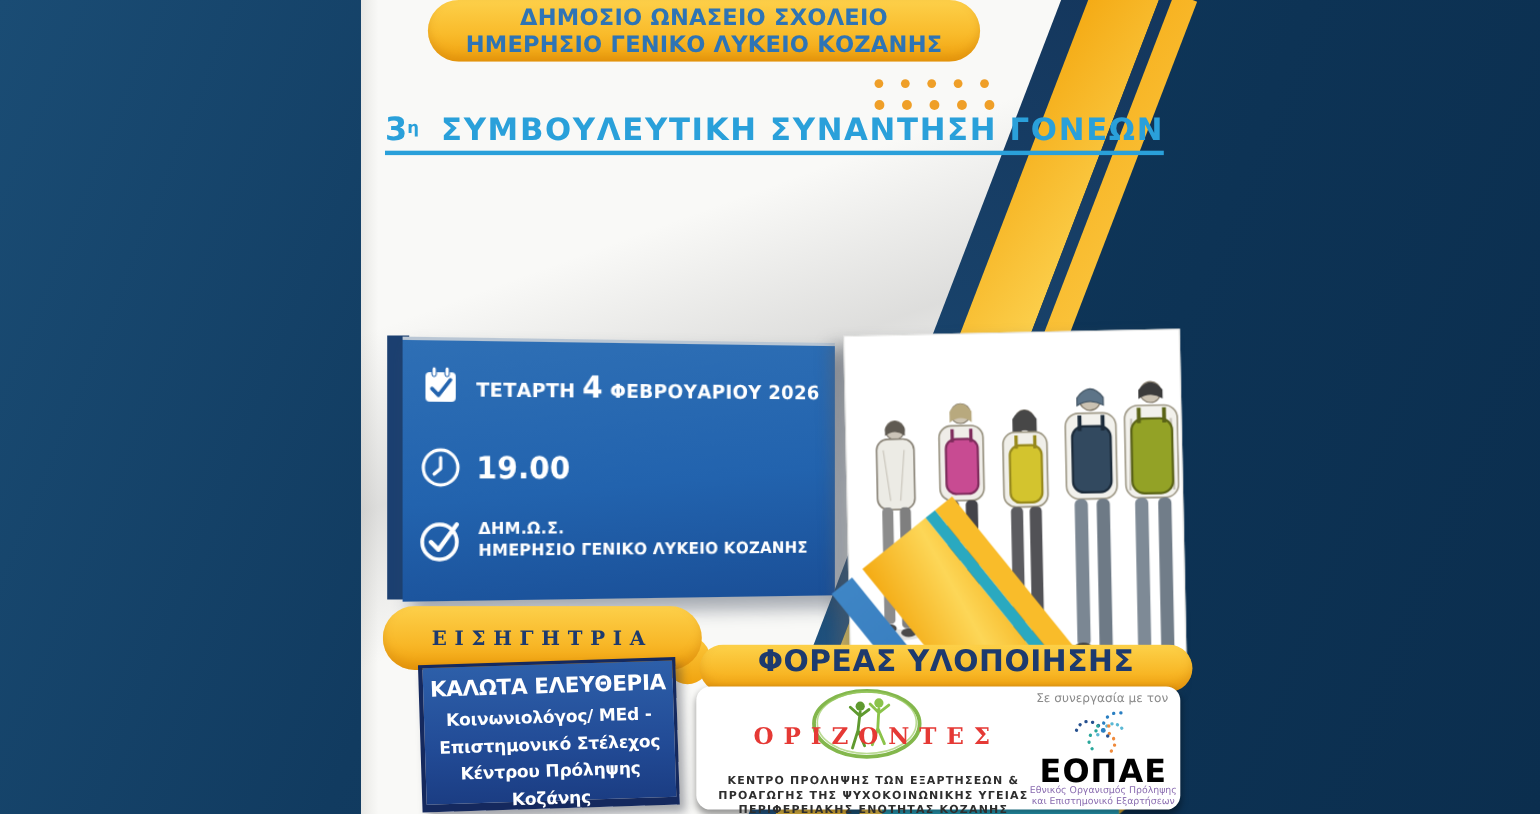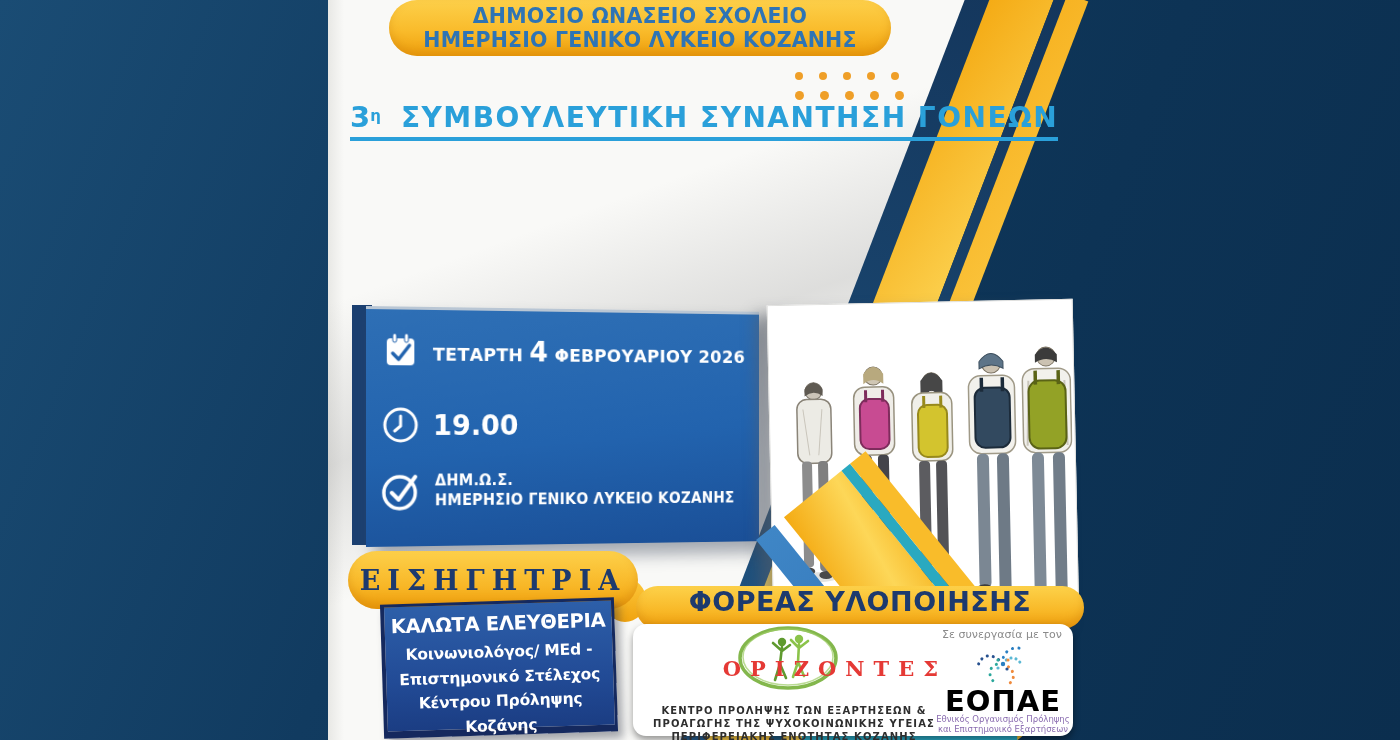--- a/index.html
+++ b/index.html
@@ -72,40 +72,40 @@
   
   .photo{position:absolute;left:770px;top:302px;width:304px;height:318px;background:#fff;z-index:3;
     transform:rotate(-1.2deg);border:1px solid #e0e0de;
     box-shadow:-12px 8px 14px rgba(90,95,105,.5);}
   
   .speaker-pill{position:absolute;left:348px;top:551px;width:290px;height:58px;border-radius:30px;z-index:5;
     background:linear-gradient(180deg,#fdd04a 0%,#f8b727 60%,#ef9f0c 100%);
     display:flex;align-items:center;justify-content:center;
     box-shadow:inset 0 -6px 9px rgba(200,120,10,.35);}
   .speaker-pill span{font-family:"DejaVu Serif","Liberation Serif",serif;color:#1d3a6e;
-    font-weight:bold;font-size:27px;letter-spacing:7px;}
+    font-weight:bold;font-size:18px;letter-spacing:7px;}
   .speaker-blob{position:absolute;left:604px;top:578px;width:42px;height:44px;border-radius:50%;z-index:4;
     background:linear-gradient(180deg,#fdc93d,#f0a30f);}
   .speaker-box{position:absolute;left:382px;top:601px;width:234px;height:134px;z-index:6;
     background:linear-gradient(180deg,#2d5fa9 0%,#224b96 60%,#1b3d83 100%);
     border:3px solid #15295e;border-bottom-width:7px;border-left-width:4px;
     transform:rotate(-1.8deg);box-shadow:5px 7px 9px rgba(40,45,60,.4);
     color:#fff;text-align:center;padding-top:8px;box-sizing:border-box;}
   .speaker-box .name{font-size:19.5px;font-weight:bold;letter-spacing:-.3px;margin-bottom:5px;}
   .speaker-box .role{font-size:15.5px;font-weight:600;line-height:24.5px;letter-spacing:-.2px;}
   
   .org-banner{position:absolute;left:636px;top:586px;width:448px;height:43px;border-radius:22px;z-index:6;
     background:linear-gradient(180deg,#fdd24a 0%,#f8b726 60%,#f0a00e 100%);
     display:flex;align-items:flex-start;justify-content:center;
     box-shadow:inset 0 -6px 9px rgba(200,120,10,.35);}
   .org-banner span{color:#1d3a6e;font-weight:bold;font-size:27px;letter-spacing:.5px;}
   .logos-box{position:absolute;left:633px;top:624px;width:440px;height:112px;background:#fff;z-index:7;
     border-radius:13px;box-shadow:0 4px 7px rgba(0,0,0,.4);}
   .oriz-circle{position:absolute;left:100px;top:0px;}
-  .oriz-name{position:absolute;left:14px;top:32px;width:300px;text-align:right;z-index:2;
+  .oriz-name{position:absolute;left:14px;top:32px;width:300px;text-align:center;z-index:2;
     font-family:"DejaVu Serif","Liberation Serif",serif;color:#e53935;font-weight:bold;
     font-size:21px;letter-spacing:9px;}
   .oriz-desc{position:absolute;left:6px;top:60px;width:310px;text-align:center;
     color:#2e2e2e;font-weight:bold;font-size:10px;line-height:13px;letter-spacing:1.1px;margin-top:20px;}
   .collab{position:absolute;left:300px;top:4px;width:138px;text-align:center;
     color:#8a8a8a;font-size:11px;}
   .spiral{position:absolute;left:338px;top:16px;}
   .eopae-name{position:absolute;left:300px;top:60px;width:140px;text-align:center;
     color:#000000;font-weight:bold;font-size:29px;letter-spacing:1px;}
   .eopae-desc{position:absolute;left:298px;top:91px;width:144px;text-align:center;

